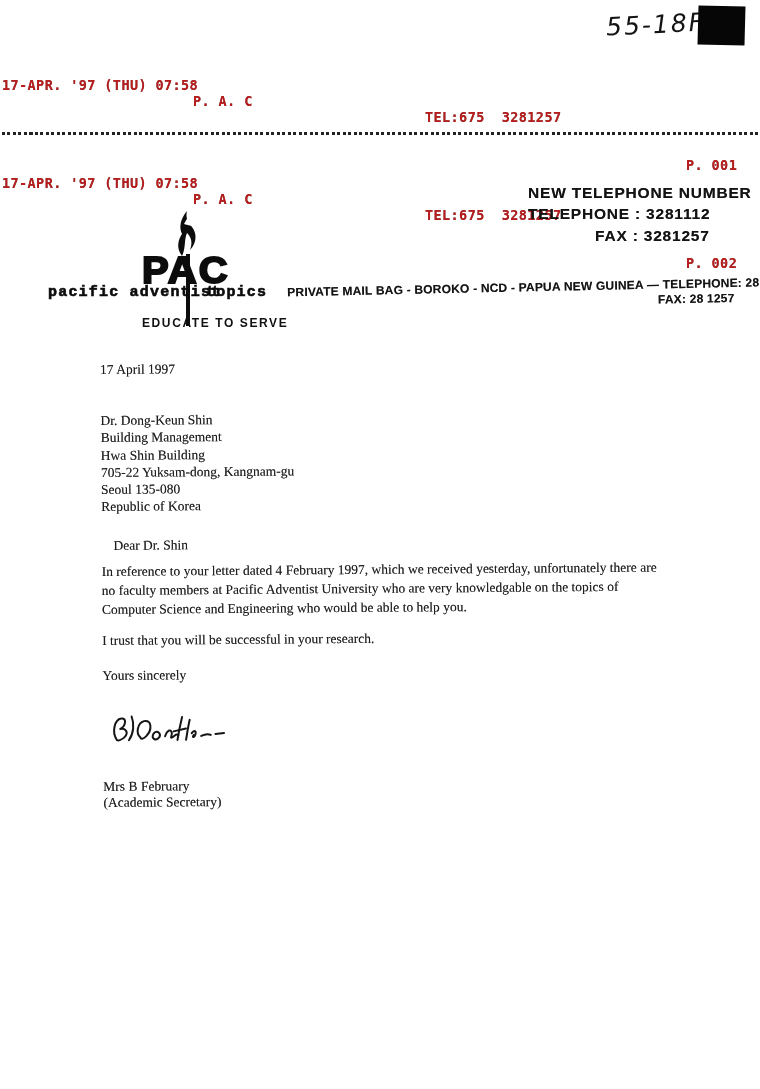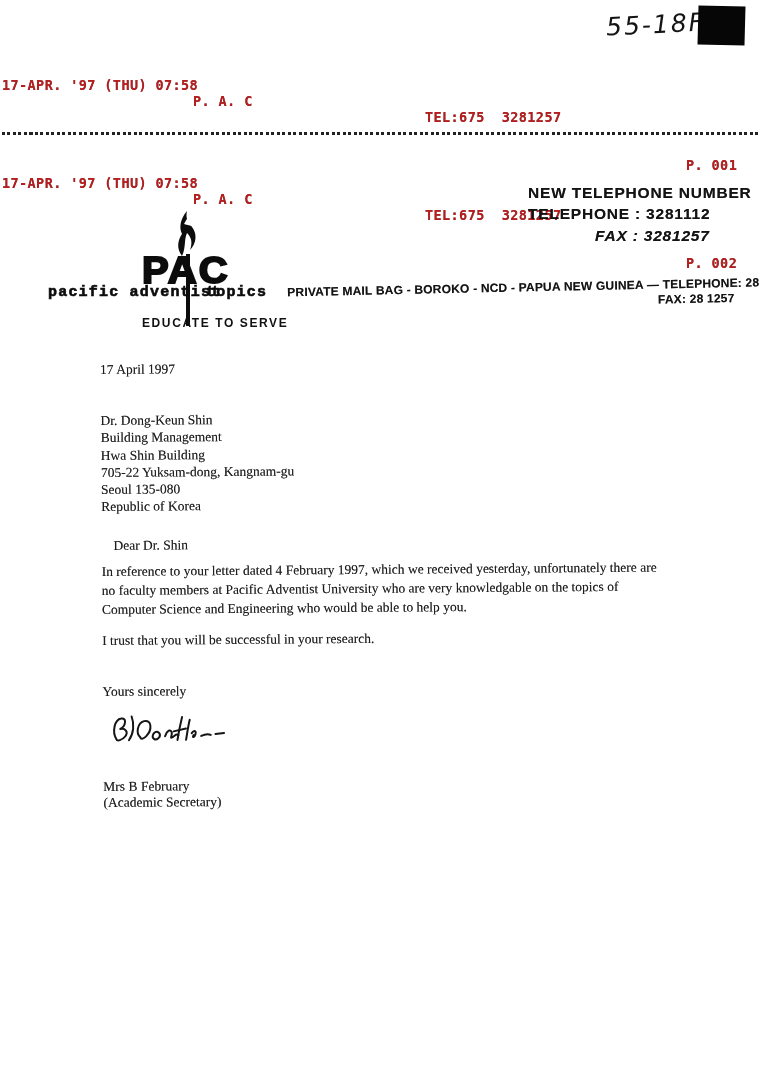--- a/index.html
+++ b/index.html
@@ -44,21 +44,21 @@
   
   .stamp{
     position:absolute;left:528px;top:184px;width:200px;
     font-family:"Liberation Sans", sans-serif;
     font-weight:bold;color:#131313;
     font-size:15.5px;letter-spacing:.8px;white-space:nowrap;
     text-shadow:0 0 .6px rgba(0,0,0,.6);
   }
   .stamp .s1{position:absolute;left:0;top:0;}
   .stamp .s2{position:absolute;left:0;top:21px;}
-  .stamp .s3{position:absolute;left:67px;top:43px;font-style:italic;}
+  .stamp .s3{position:absolute;left:67px;top:43px;}
   
   .logo{position:absolute;left:40px;top:210px;width:240px;height:125px;}
   .logo .flame{position:absolute;left:131px;top:0;width:30px;height:46px;}
   .logo .staff{position:absolute;left:146px;top:44px;width:3.5px;height:72px;background:#0c0c0c;}
   .logo .acronym{
     position:absolute;left:102px;top:40px;
     font-family:"Liberation Sans", sans-serif;font-weight:bold;
     font-size:37px;letter-spacing:2px;color:#0c0c0c;
     transform:scaleX(1.08);transform-origin:left;
     -webkit-text-stroke:2px #0c0c0c;
@@ -89,21 +89,21 @@
     position:absolute;left:100px;top:362px;width:620px;height:480px;
     font-family:"Liberation Serif", serif;font-size:13.5px;color:#1e1e1e;
     transform:rotate(-.45deg);transform-origin:left top;
     text-shadow:0 0 .4px rgba(0,0,0,.5);
   }
   .letter .date{position:absolute;left:0;top:0;}
   .letter .recipient{position:absolute;left:0;top:50px;line-height:17.3px;}
   .letter .salutation{position:absolute;left:12px;top:176px;}
   .letter .body-para{position:absolute;left:0;top:200px;line-height:19px;white-space:nowrap;}
   .letter .body2{position:absolute;left:0;top:271px;}
-  .letter .closing{position:absolute;left:0;top:322px;text-align:center;}
+  .letter .closing{position:absolute;left:0;top:306px;text-align:center;}
   .letter .signature{position:absolute;left:6px;top:348px;width:118px;height:42px;}
   .letter .sig-name{position:absolute;left:0;top:417px;line-height:16.5px;}
   .letter .sig-title{position:absolute;left:0;top:433px;}
 </style>
 </head>
 <body>
 
 <div class="page">
 
   <div class="handwritten">55-18F</div>

